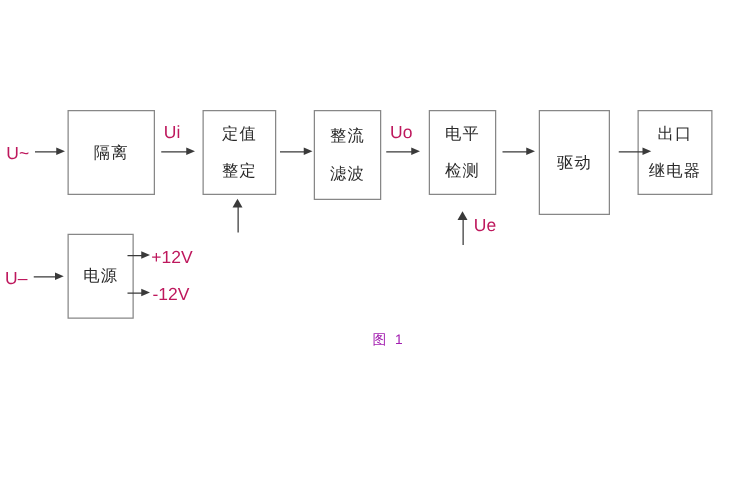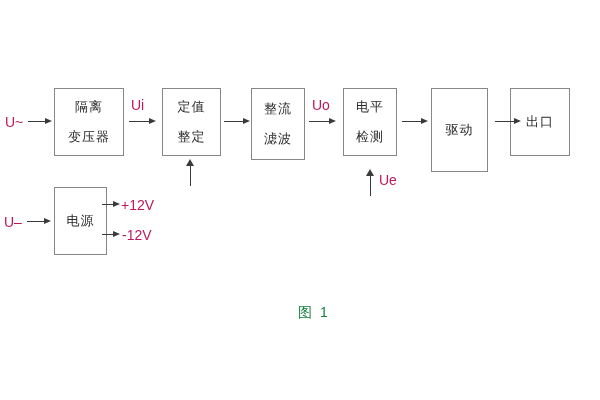--- a/index.html
+++ b/index.html
@@ -16,21 +16,21 @@
     position:absolute;border:1px solid var(--border);background:#fff;
     display:flex;flex-direction:column;align-items:center;justify-content:center;
     font-size:13px;color:var(--text);letter-spacing:1px;box-sizing:border-box;
   }
   .box .bl{line-height:30px;white-space:nowrap;}
   .box.single .bl{line-height:normal;}
   .sig{
     position:absolute;font-size:14px;color:#be185d;white-space:nowrap;
   }
   .cap{
-    position:absolute;font-size:14px;color:#15803d;letter-spacing:2px;margin-top:40px;
+    position:absolute;font-size:11px;color:#a21caf;letter-spacing:2px;
   }
   
   .arrow-r{position:absolute;height:7px;}
   .arrow-r::before{
     content:"";position:absolute;left:0;right:6px;top:3px;height:1.4px;background:var(--line);
   }
   .arrow-r::after{
     content:"";position:absolute;right:0;top:0;width:0;height:0;
     border-left:7px solid var(--line);border-top:3.5px solid transparent;border-bottom:3.5px solid transparent;
   }
@@ -44,21 +44,20 @@
     border-bottom:7px solid var(--line);border-left:4.5px solid transparent;border-right:4.5px solid transparent;
   }
 </style>
 </head>
 <body>
 
 <div class="canvas">
 
   <div class="box" style="left:54px;top:88px;width:70px;height:68px">
     <span class="bl">隔离</span>
-    <span class="bl">变压器</span>
   </div>
 
   <div class="box" style="left:162px;top:88px;width:59px;height:68px">
     <span class="bl">定值</span>
     <span class="bl">整定</span>
   </div>
 
   <div class="box" style="left:251px;top:88px;width:54px;height:72px">
     <span class="bl">整流</span>
     <span class="bl">滤波</span>
@@ -68,20 +67,21 @@
     <span class="bl">电平</span>
     <span class="bl">检测</span>
   </div>
 
   <div class="box single" style="left:431px;top:88px;width:57px;height:84px">
     <span class="bl">驱动</span>
   </div>
 
   <div class="box" style="left:510px;top:88px;width:60px;height:68px">
     <span class="bl">出口</span>
+    <span class="bl">继电器</span>
   </div>
 
   <div class="box single" style="left:54px;top:187px;width:53px;height:68px">
     <span class="bl">电源</span>
   </div>
 
 
 
   <div class="arrow-r" style="left:28px;top:118px;width:24px"></div>
   <div class="arrow-r" style="left:129px;top:118px;width:27px"></div>

